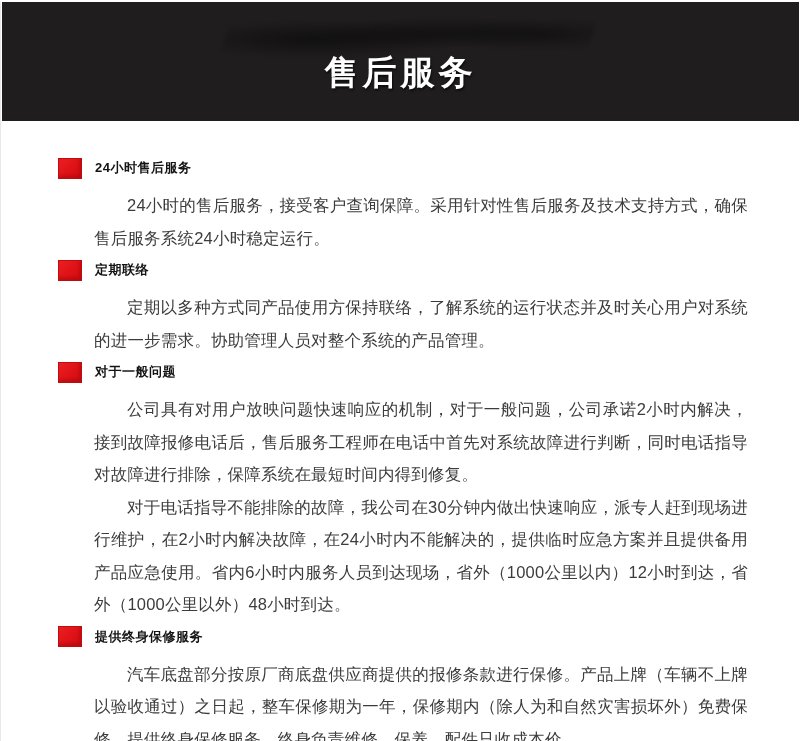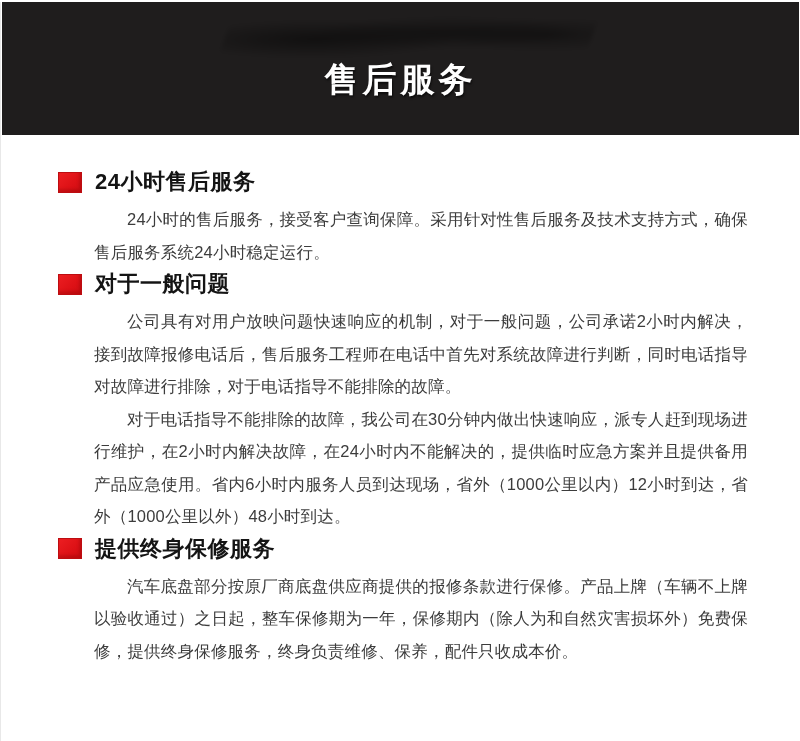--- a/index.html
+++ b/index.html
@@ -17,21 +17,21 @@
   .page {
     width: 800px;
     height: 741px;
     background: #ffffff;
     border-left: 1px solid #e8e8e8;
   }
   
   .header {
     position: relative;
     margin: 2px 1px 0 1px;
-    height: 133px;
+    height: 119px;
     background: #1f1d1d;
     display: flex;
     align-items: center;
     justify-content: center;
     padding-top: 22px;
     overflow: hidden;
   }
   .header-watermark {
     position: absolute;
     top: 14px;
@@ -69,21 +69,21 @@
   .bullet {
     width: 24px;
     height: 21px;
     flex: 0 0 24px;
     background: linear-gradient(135deg, #ec1e21 0%, #dd1116 60%, #cf0d12 100%);
     border: 1px solid #bd0d11;
     box-shadow: inset -2px -3px 3px rgba(120,0,0,0.25);
   }
   .section-title {
     margin: 0;
-    font-size: 22px;
+    font-size: 13px;
     font-weight: bold;
     color: #141414;
     letter-spacing: 0.5px;
   }
   .section p {
     margin: 0 0 0 36px;
     font-size: 16.5px;
     line-height: 32.5px;
     color: #3c3c3c;
     text-align: justify;
@@ -105,28 +105,37 @@
   <div class="section">
     <div class="section-head">
       <span class="bullet"></span>
       <h2 class="section-title">24小时售后服务</h2>
     </div>
     <div>
           <p>24小时的售后服务，接受客户查询保障。采用针对性售后服务及技术支持方式，确保售后服务系统24小时稳定运行。</p>
         </div>
   </div>
 
+  <div class="section">
+    <div class="section-head">
+      <span class="bullet"></span>
+      <h2 class="section-title">定期联络</h2>
+    </div>
+    <div>
+          <p>定期以多种方式同产品使用方保持联络，了解系统的运行状态并及时关心用户对系统的进一步需求。协助管理人员对整个系统的产品管理。</p>
+        </div>
+  </div>
 
   <div class="section">
     <div class="section-head">
       <span class="bullet"></span>
       <h2 class="section-title">对于一般问题</h2>
     </div>
     <div>
-          <p>公司具有对用户放映问题快速响应的机制，对于一般问题，公司承诺2小时内解决，接到故障报修电话后，售后服务工程师在电话中首先对系统故障进行判断，同时电话指导对故障进行排除，对于电话指导不能排除的故障。</p>
+          <p>公司具有对用户放映问题快速响应的机制，对于一般问题，公司承诺2小时内解决，接到故障报修电话后，售后服务工程师在电话中首先对系统故障进行判断，同时电话指导对故障进行排除，保障系统在最短时间内得到修复。</p>
           <p>对于电话指导不能排除的故障，我公司在30分钟内做出快速响应，派专人赶到现场进行维护，在2小时内解决故障，在24小时内不能解决的，提供临时应急方案并且提供备用产品应急使用。省内6小时内服务人员到达现场，省外（1000公里以内）12小时到达，省外（1000公里以外）48小时到达。</p>
         </div>
   </div>
 
   <div class="section">
     <div class="section-head">
       <span class="bullet"></span>
       <h2 class="section-title">提供终身保修服务</h2>
     </div>
     <div>

